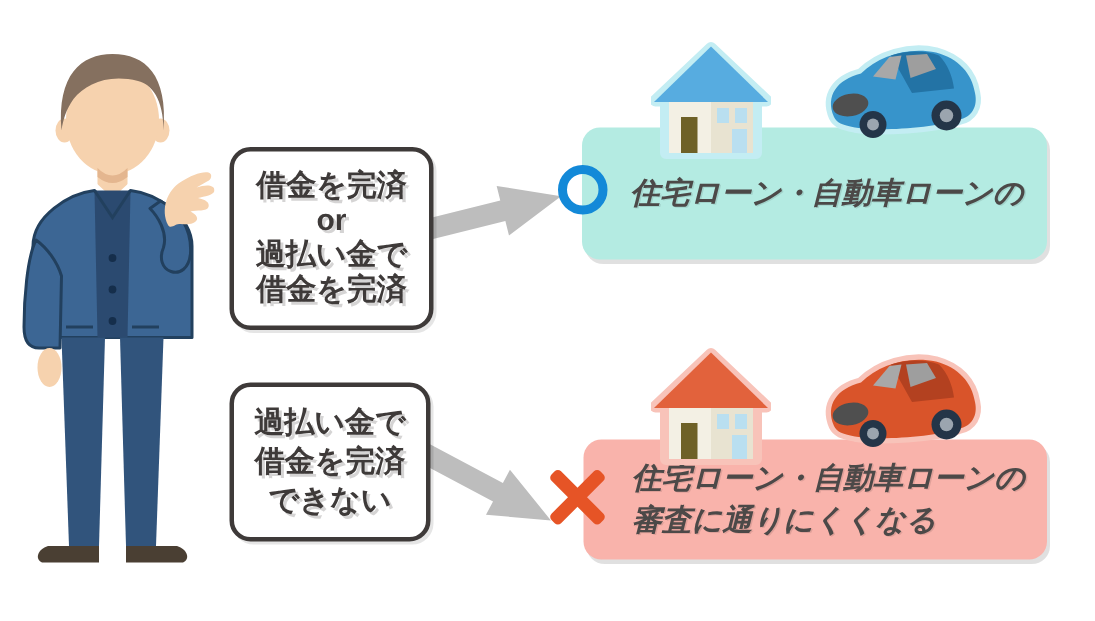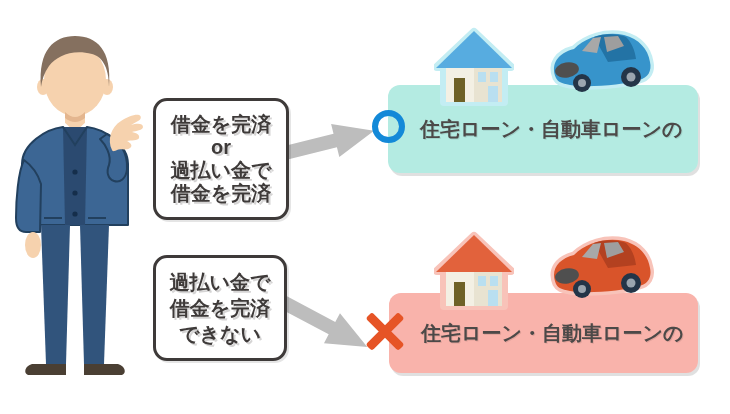--- a/index.html
+++ b/index.html
@@ -31,20 +31,21 @@
   .arrow{position:absolute;z-index:1;}
   .arrow svg{display:block;overflow:visible;}
   .arrow-1{left:277px;top:138px;transform:rotate(-14deg);transform-origin:left center;}
   .arrow-2{left:279px;top:283px;transform:rotate(28deg);transform-origin:left center;}
 
   
   .result-box{
     position:absolute;border-radius:12px;z-index:2;
     display:flex;flex-direction:column;justify-content:center;
     box-shadow:2px 3px 0 rgba(0,0,0,0.12);
+    font-style:italic;
   }
   .result-ok{left:388px;top:85px;width:310px;height:88px;background:var(--ok-box,#b4ebe2);}
   .result-ng{left:389px;top:293px;width:309px;height:80px;background:var(--ng-box,#f9b3ab);}
   .result-box .rline{
     font-weight:bold;font-size:20px;line-height:28px;
     color:var(--result-text,#4c4948);padding-left:32px;white-space:nowrap;
     text-shadow:1px 1px 0 rgba(0,0,0,0.10);
   }
 
   
@@ -162,20 +163,21 @@
   </div>
 
   <div class="arrow arrow-2">
     <svg width="100" height="34" viewBox="0 0 100 34">
       <polygon points="0,10 60,10 60,0 100,17 60,34 60,24 0,24" style="fill:var(--arrow,#bdbdbd)"></polygon>
     </svg>
   </div>
 
   <div class="result-box result-ng">
     <div class="rline">住宅ローン・自動車ローンの</div>
+    <div class="rline">審査に通りにくくなる</div>
   </div>
   <div class="mark-cross">
     <div class="bar a"></div>
     <div class="bar b"></div>
   </div>
 
   <svg class="icon house-ng" width="80" height="86" viewBox="0 0 80 86">
     <path d="M 10,47 L 3,47 L 40,12 L 77,47 L 70,47 L 70,82 L 10,82 Z" style="fill:var(--ng-halo,#f8c3b9);stroke:var(--ng-halo,#f8c3b9);stroke-width:8" stroke-linejoin="round"></path>
     <rect x="12" y="46" width="56" height="36" style="fill:#f3f0e4"></rect>
     <rect x="40" y="46" width="28" height="36" style="fill:#e8e3d1"></rect>

